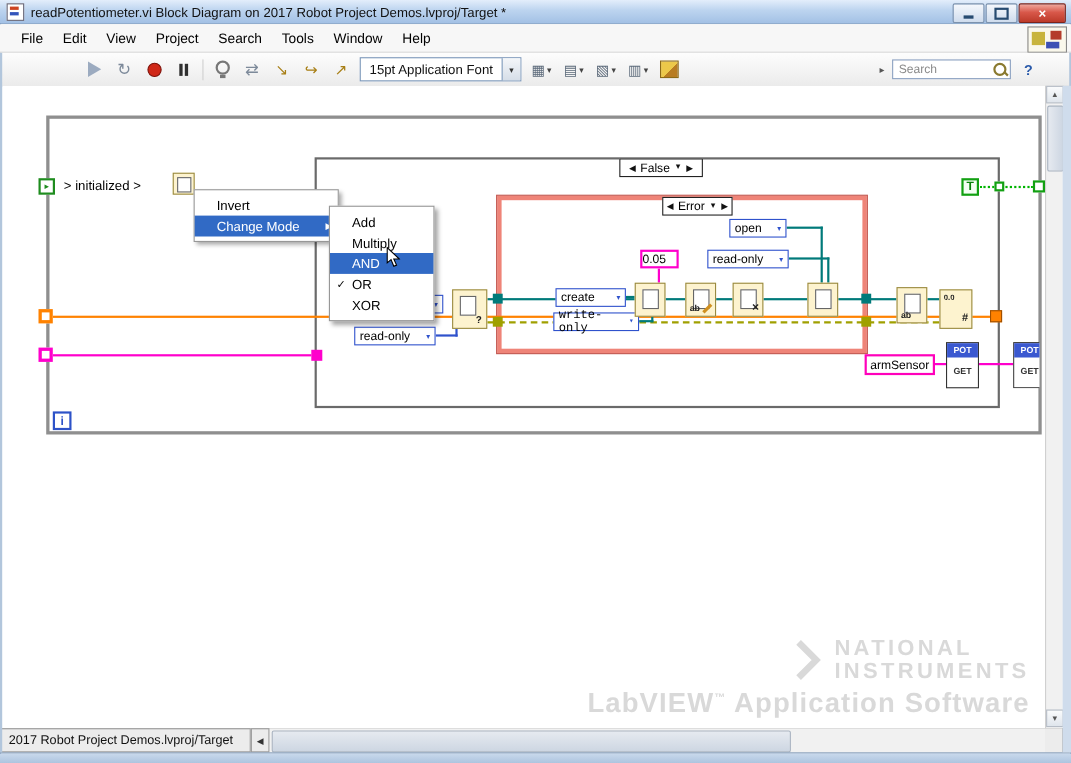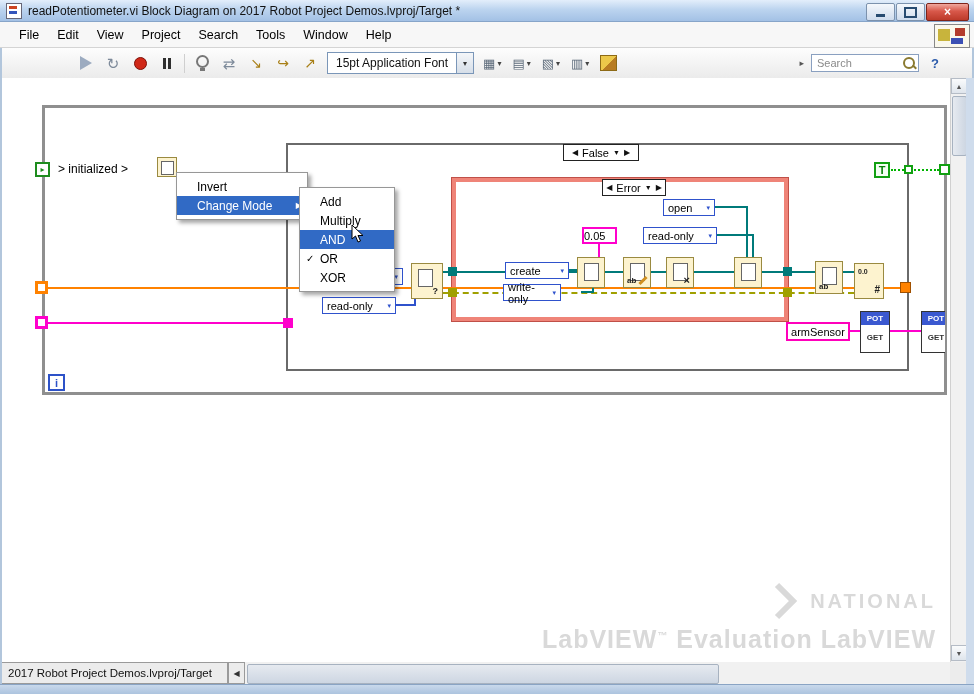--- a/index.html
+++ b/index.html
@@ -233,23 +233,24 @@
 
 <div class="abs diagram">
 
   <div class="watermark">
     <div class="ni-row">
       <svg width="30" height="40" viewBox="0 0 30 40">
         <path d="M5 4 L21 20 L5 36" stroke="#d9d9d9" stroke-width="6" fill="none"></path>
       </svg>
       <div class="ni-name">
         <div>NATIONAL</div>
-      </div>
-    </div>
-    <div class="wm-line"><span>LabVIEW</span><sup>™</sup><span> Evaluation LabVIEW</span></div>
+        <div>INSTRUMENTS</div>
+      </div>
+    </div>
+    <div class="wm-line"><span>LabVIEW</span><sup>™</sup><span> Application Software</span></div>
   </div>
 
   <div class="struct" style="left:40px;top:27px;width:905px;height:290px;border:3px solid #8f8f8f;z-index:2;"></div>
 
   <div class="wire" style="left:46px;top:209px;width:852px;height:2px;background:#ff8200;z-index:5;"></div>
   <div class="wire" style="left:46px;top:244px;width:235px;height:2px;background:#ff00cc;z-index:5;"></div>
   <div class="wire" style="left:441px;top:214px;width:411px;height:0;border-top:2px dashed #a0a000;z-index:5;"></div>
   <div class="wire" style="left:441px;top:193px;width:134px;height:2px;background:#007a7a;z-index:5;"></div>
   <div class="wire" style="left:603px;top:193px;width:18px;height:2px;background:#007a7a;z-index:5;"></div>
   <div class="wire" style="left:649px;top:193px;width:15px;height:2px;background:#007a7a;z-index:5;"></div>
@@ -315,21 +316,21 @@
     <span>read-only</span>
       <span class="ar">▾</span>
   </div>
   <div class="numconst" style="left:580px;top:149px;width:35px;height:17px;">
       <span>0.05</span>
     </div>
   <div class="enum" style="left:503px;top:184px;width:64px;">
     <span>create</span>
       <span class="ar">▾</span>
   </div>
-  <div class="enum" style="left:501px;top:206px;width:58px;">
+  <div class="enum" style="left:501px;top:206px;width:78px;font-family:Liberation Mono, monospace;">
     <span>write-only</span>
       <span class="ar">▾</span>
   </div>
   <div class="enum" style="left:320px;top:219px;width:74px;">
     <span>read-only</span>
       <span class="ar">▾</span>
   </div>
   <div class="enum" style="left:345px;top:190px;width:56px;">
     <span></span>
       <span class="ar">▾</span>

